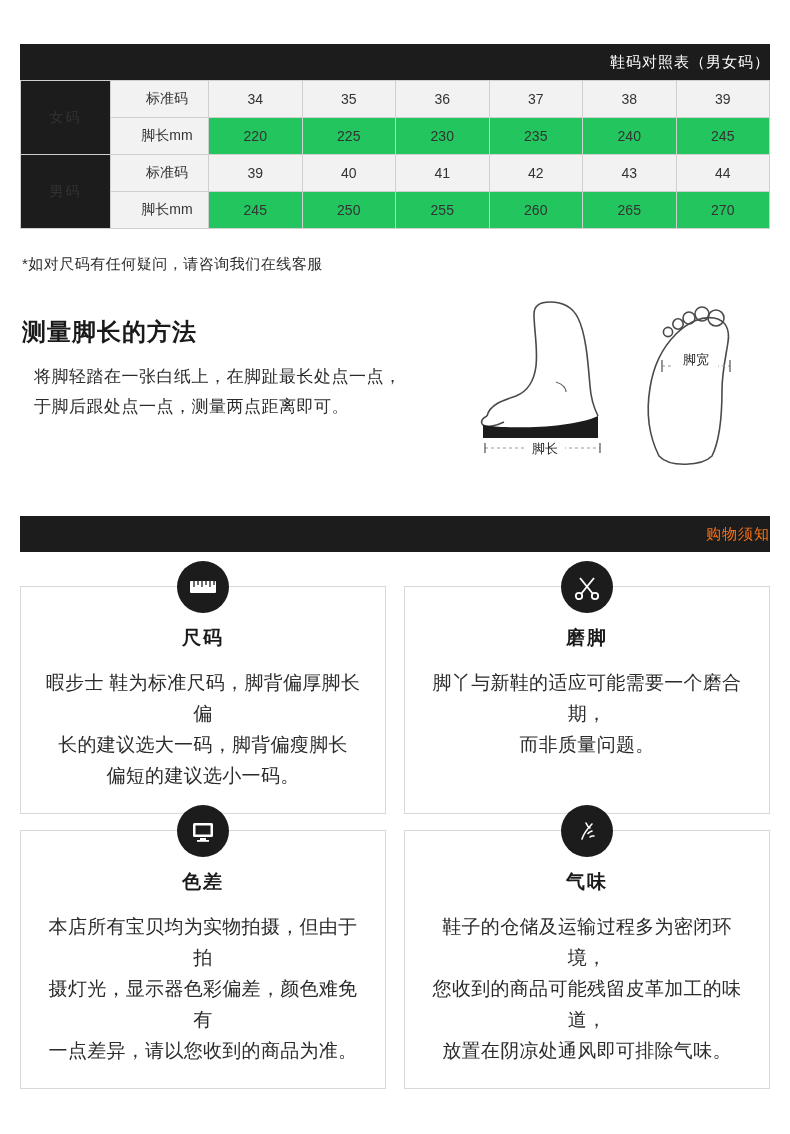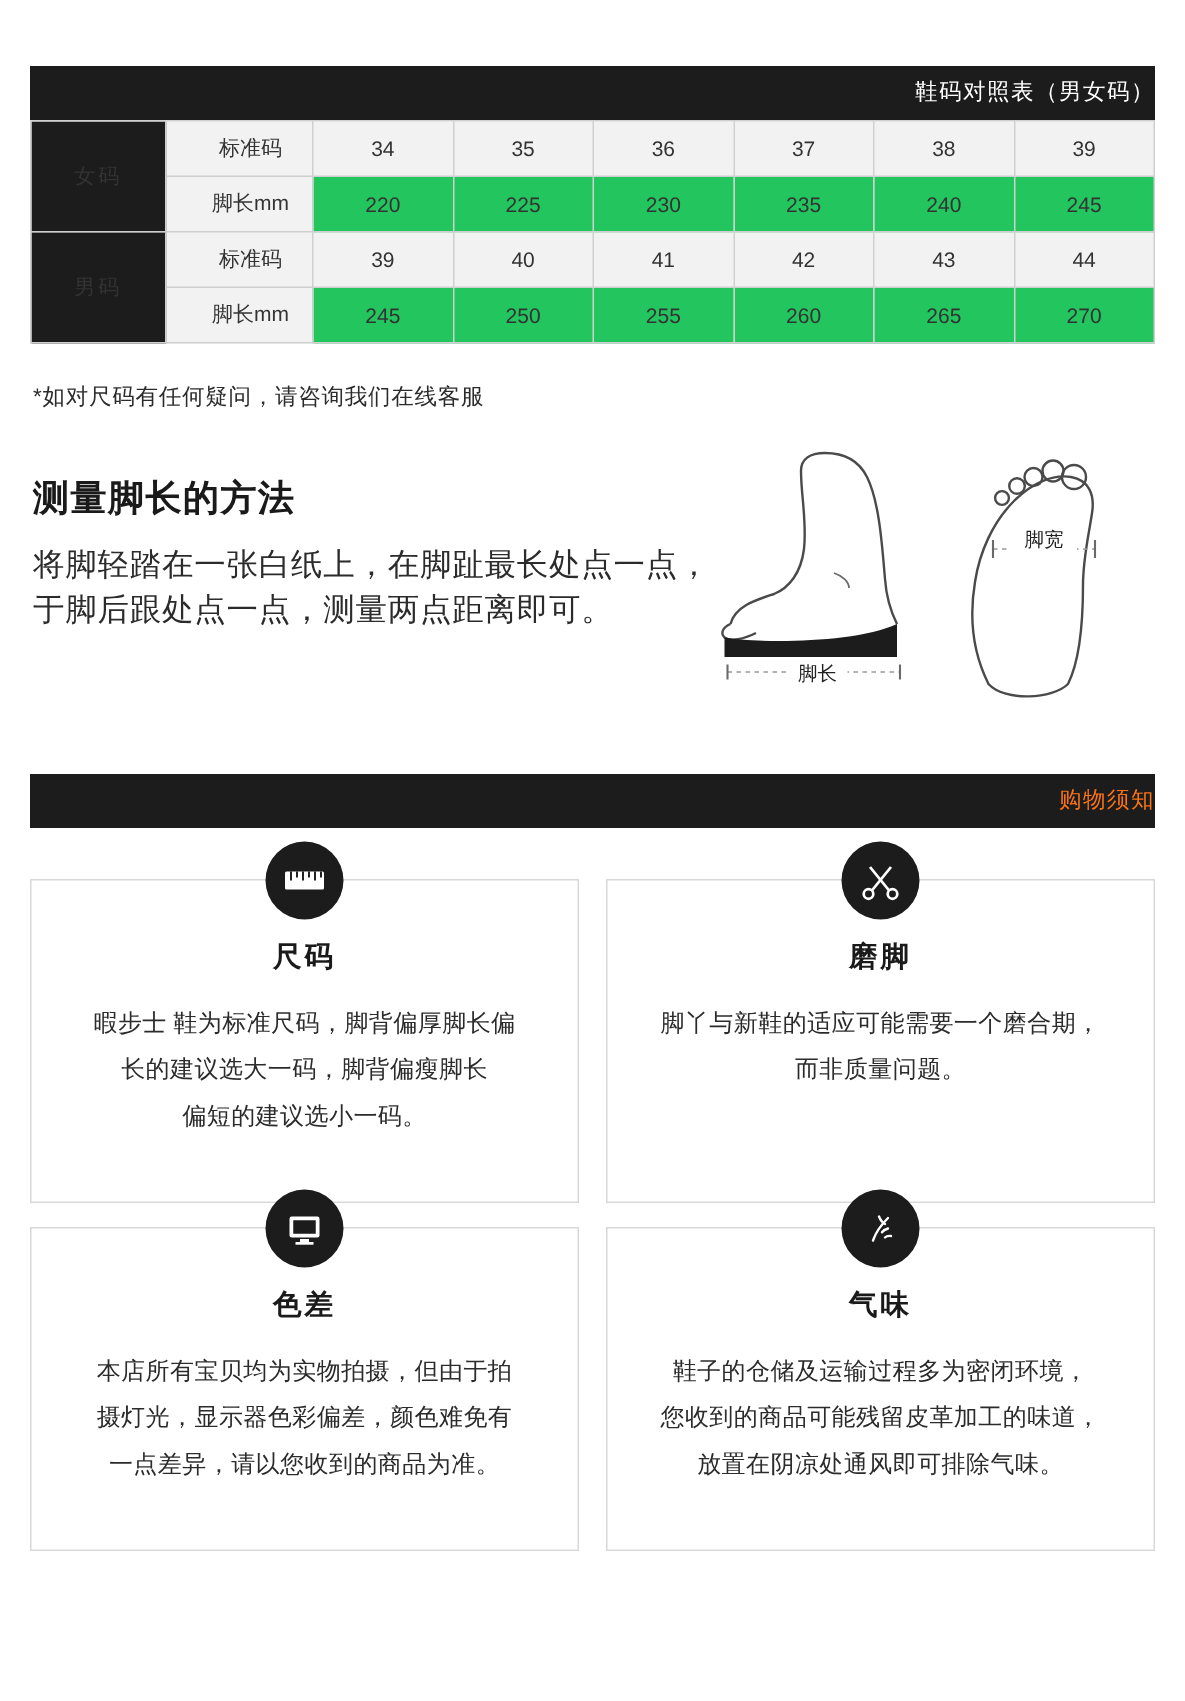--- a/index.html
+++ b/index.html
@@ -75,23 +75,23 @@
     position: relative;
     height: 190px;
   }
   .measure h2 {
     font-size: 24px;
     margin: 0 0 14px 2px;
     font-weight: bold;
     letter-spacing: 1px;
   }
   .measure p {
-    font-size: 21px;
+    font-size: 17px;
     line-height: 30px;
-    margin: 0 0 0 2px;
+    margin: 0 0 0 14px;
     letter-spacing: 0.5px;
     color: #2b2b2b;
   }
   .foot-art {
     position: absolute;
     right: 10px;
     top: -20px;
     width: 330px;
     height: 180px;
   }
@@ -105,21 +105,20 @@
     line-height: 36px;
     height: 36px;
     letter-spacing: 1px;
     margin-top: 10px;
   }
   .cards {
     display: flex;
     flex-wrap: wrap;
     gap: 16px 18px;
     margin-top: 34px;
-    font-family: Liberation Serif, serif;
   }
   .card {
     width: 366px;
     border: 1px solid #d8d8d8;
     position: relative;
     padding: 34px 18px 22px;
     text-align: center;
     min-height: 216px;
   }
   .card .badge {
@@ -134,21 +133,21 @@
     align-items: center;
     justify-content: center;
   }
   .card h3 {
     font-size: 19px;
     margin: 4px 0 16px;
     font-weight: bold;
     letter-spacing: 2px;
   }
   .card p {
-    font-size: 16px;
+    font-size: 19px;
     line-height: 31px;
     margin: 0;
     color: #2b2b2b;
     letter-spacing: 0.3px;
   }
   svg { display: block; }
 </style>
 </head>
 <body>
 

